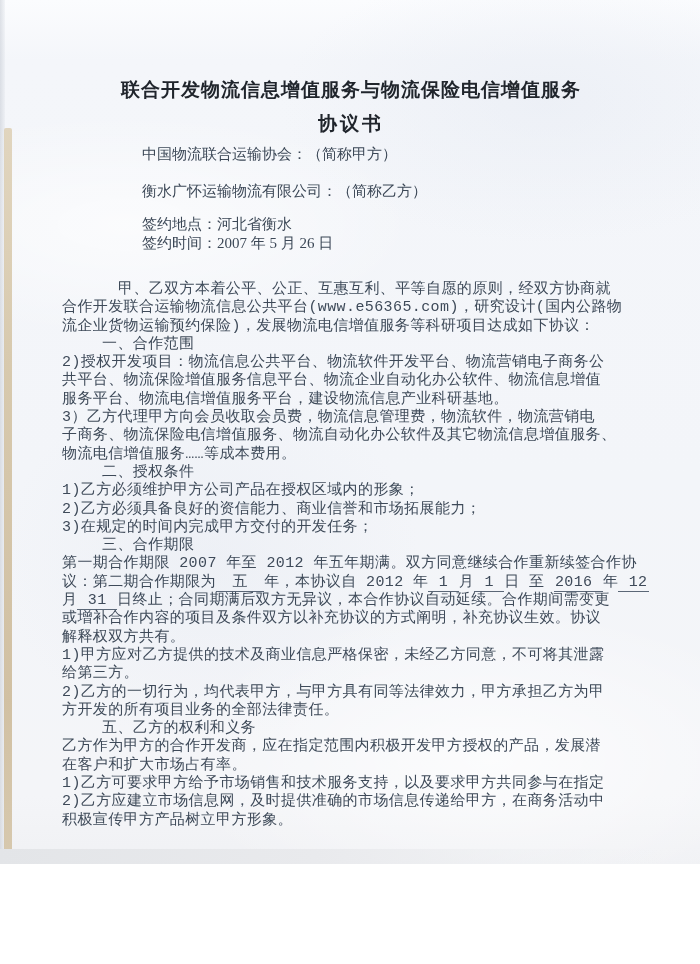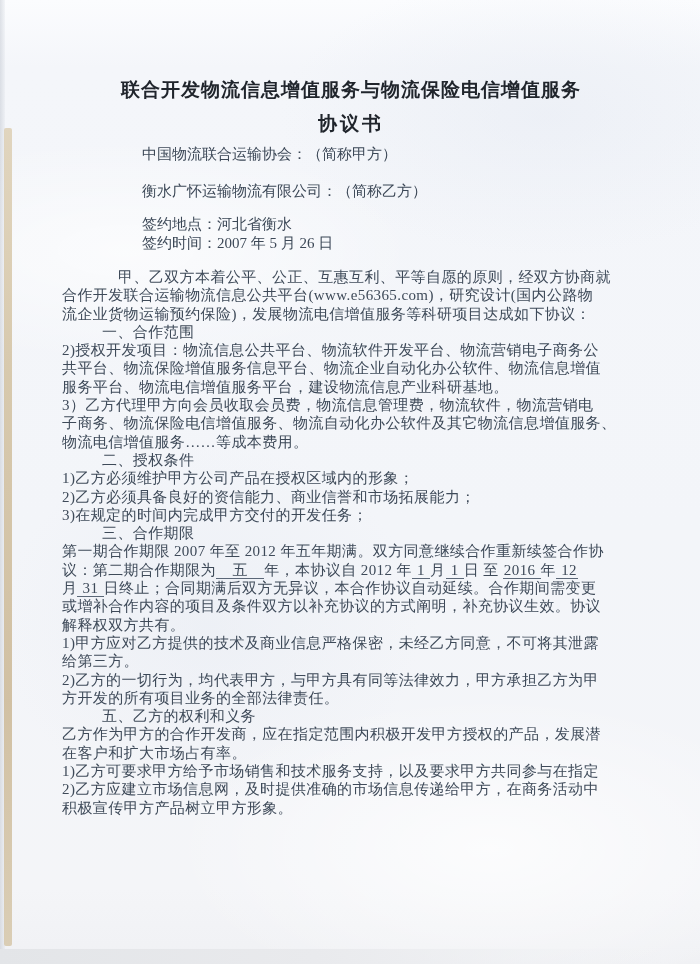--- a/index.html
+++ b/index.html
@@ -2,21 +2,21 @@
 <html><head>
 <meta charset="utf-8">
 <style>
   html,body{margin:0;padding:0;}
   body{
     width:700px;height:964px;
     background:#ffffff;
     font-family:"Liberation Serif","DejaVu Serif",serif;
   }
   .paper{
-    position:relative;width:700px;height:964px;overflow:hidden;
+    position:relative;width:700px;height:864px;overflow:hidden;
     background:
       radial-gradient(ellipse 420px 160px at 18% 26%, rgba(255,255,255,.65), rgba(255,255,255,0) 70%),
       radial-gradient(ellipse 380px 200px at 78% 12%, rgba(228,233,242,.45), rgba(255,255,255,0) 70%),
       radial-gradient(ellipse 460px 220px at 70% 88%, rgba(255,255,255,.7), rgba(255,255,255,0) 70%),
       radial-gradient(ellipse 300px 260px at 30% 65%, rgba(226,231,240,.35), rgba(255,255,255,0) 70%),
       linear-gradient(180deg,#fbfcfe 0%,#f4f6fa 7%,#f3f5f9 55%,#f4f5f8 92%,#f0f1f4 100%);
   }
   
   .edge-left{
     position:absolute;left:0;top:0;width:5px;height:964px;
@@ -43,21 +43,21 @@
     letter-spacing:3px;text-align:center;color:#20252c;
   }
   .line{
     font-size:15px;line-height:18.3px;letter-spacing:.4px;
     color:#3e4a59;white-space:nowrap;
   }
   .partyline{font-size:15px;line-height:19px;color:#3c4857;padding-left:80px;white-space:nowrap;}
   .mt-first{margin-top:9px;}
   .mt-gap{margin-top:18px;}
   .mt-sign{margin-top:14px;}
-  .body-block{margin-top:15px;}
+  .body-block{margin-top:28px;font-family:Liberation Mono, monospace;}
   .para{padding-left:56px;}
   .head{padding-left:40px;}
   .u{border-bottom:1px solid rgba(64,78,96,.85);padding:0 1px;}
 </style>
 </head>
 <body>
 
 <div class="paper">
   <div class="edge-left"></div>
   <div class="edge-tan"></div>

